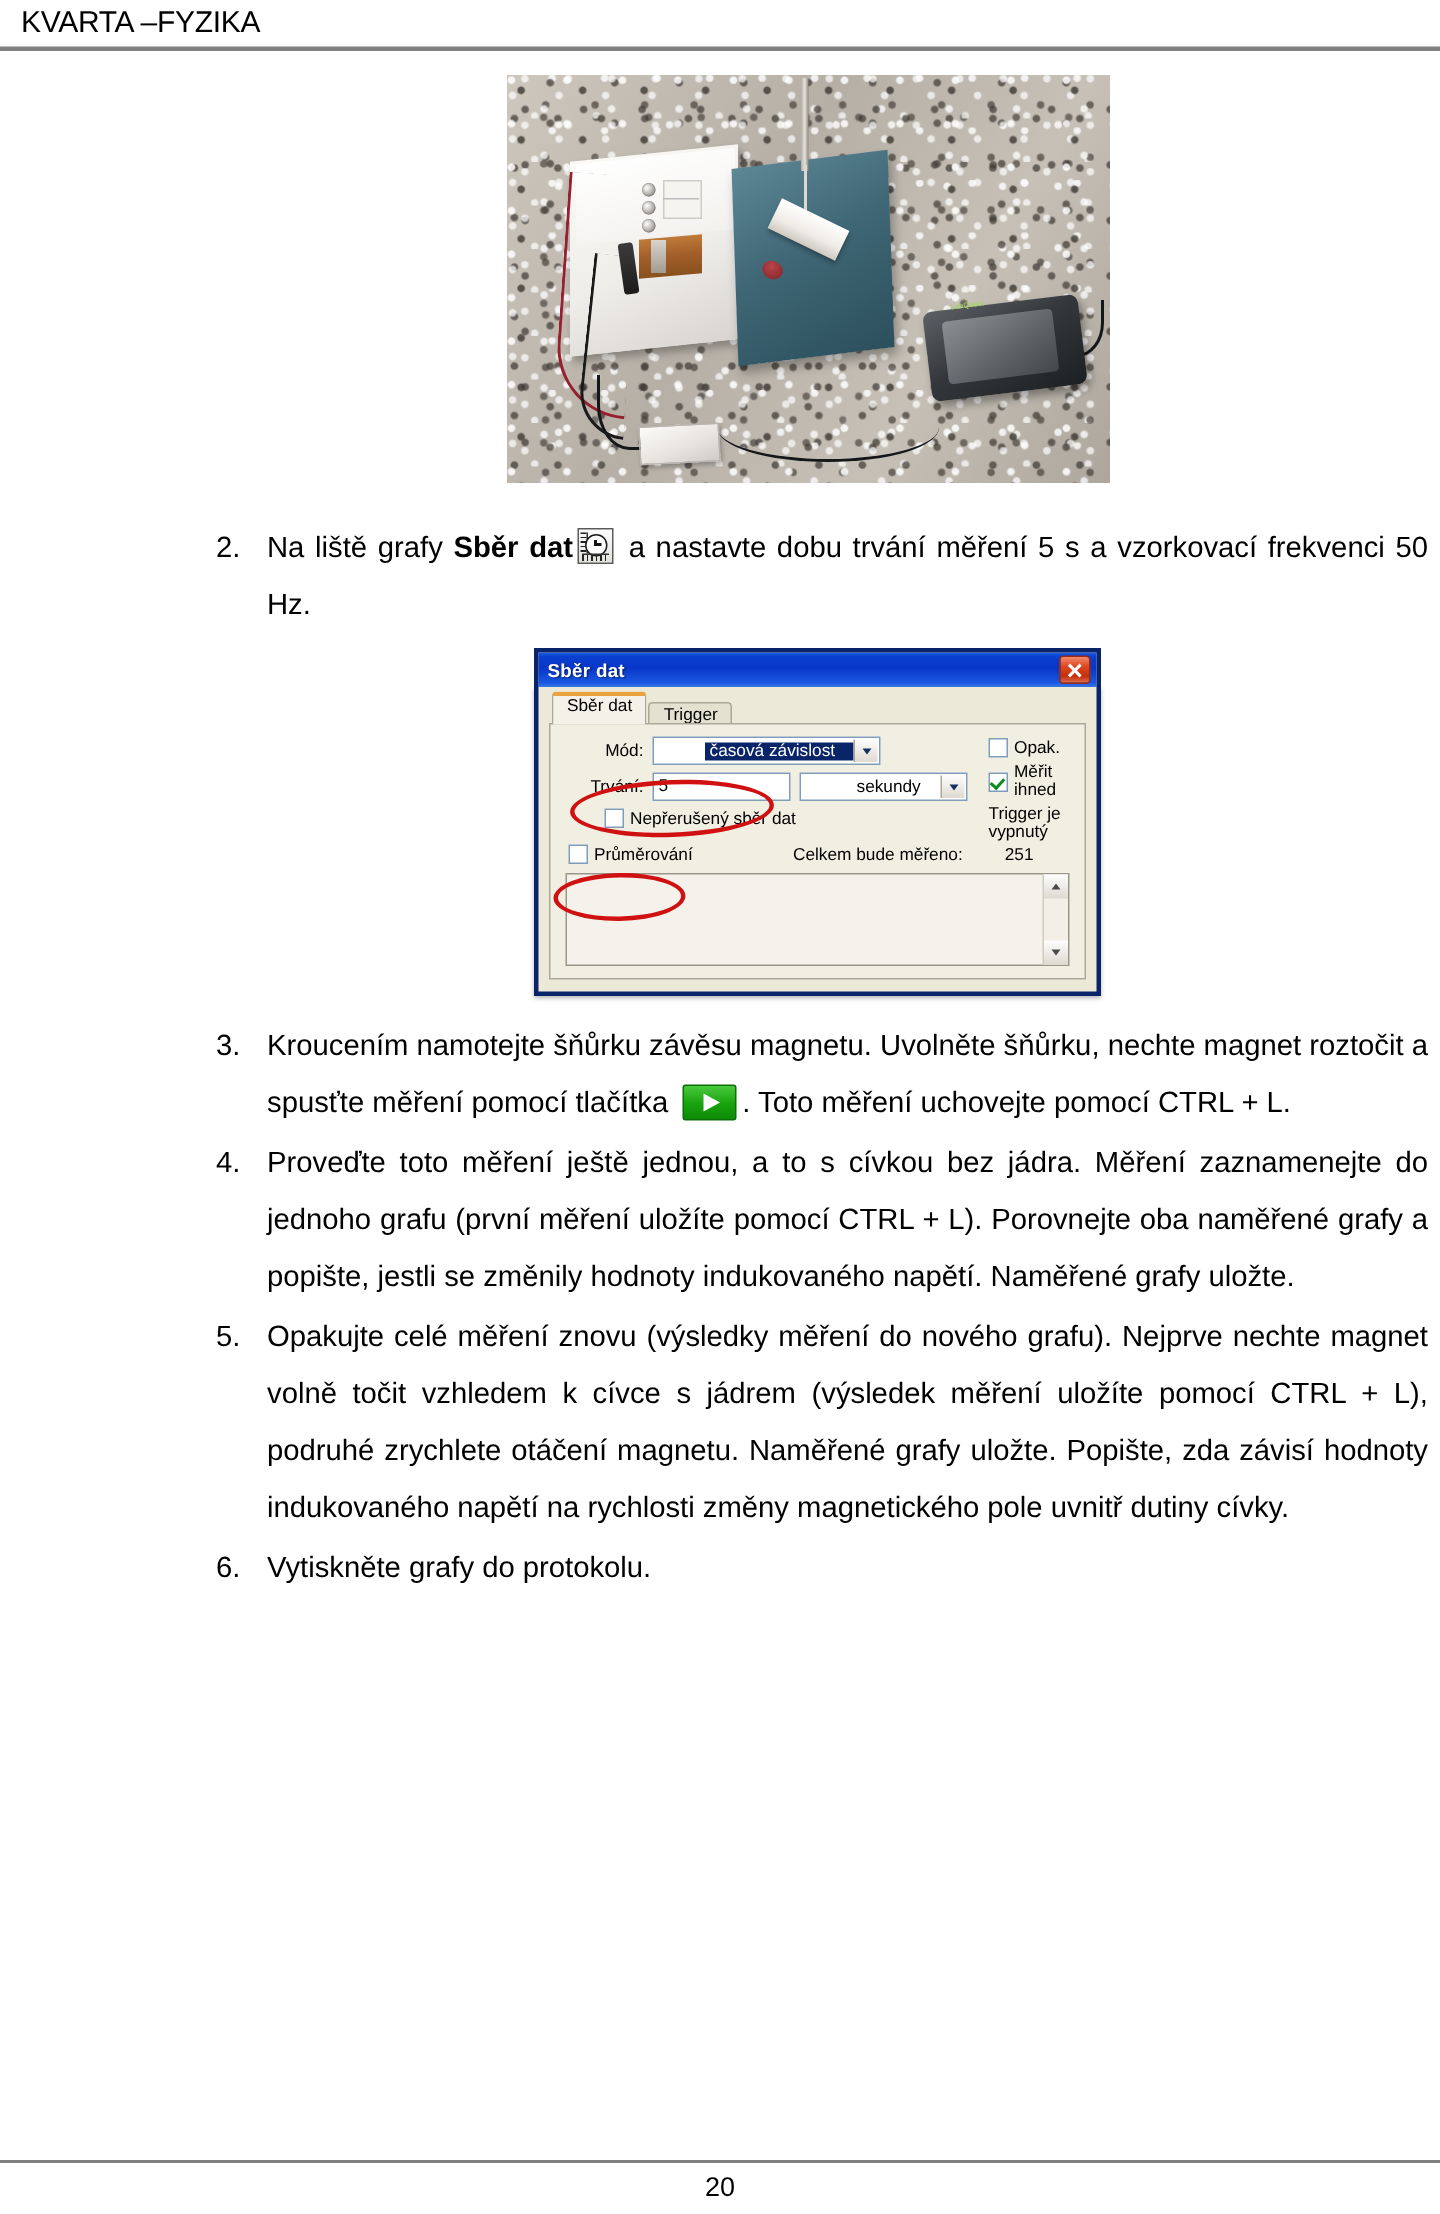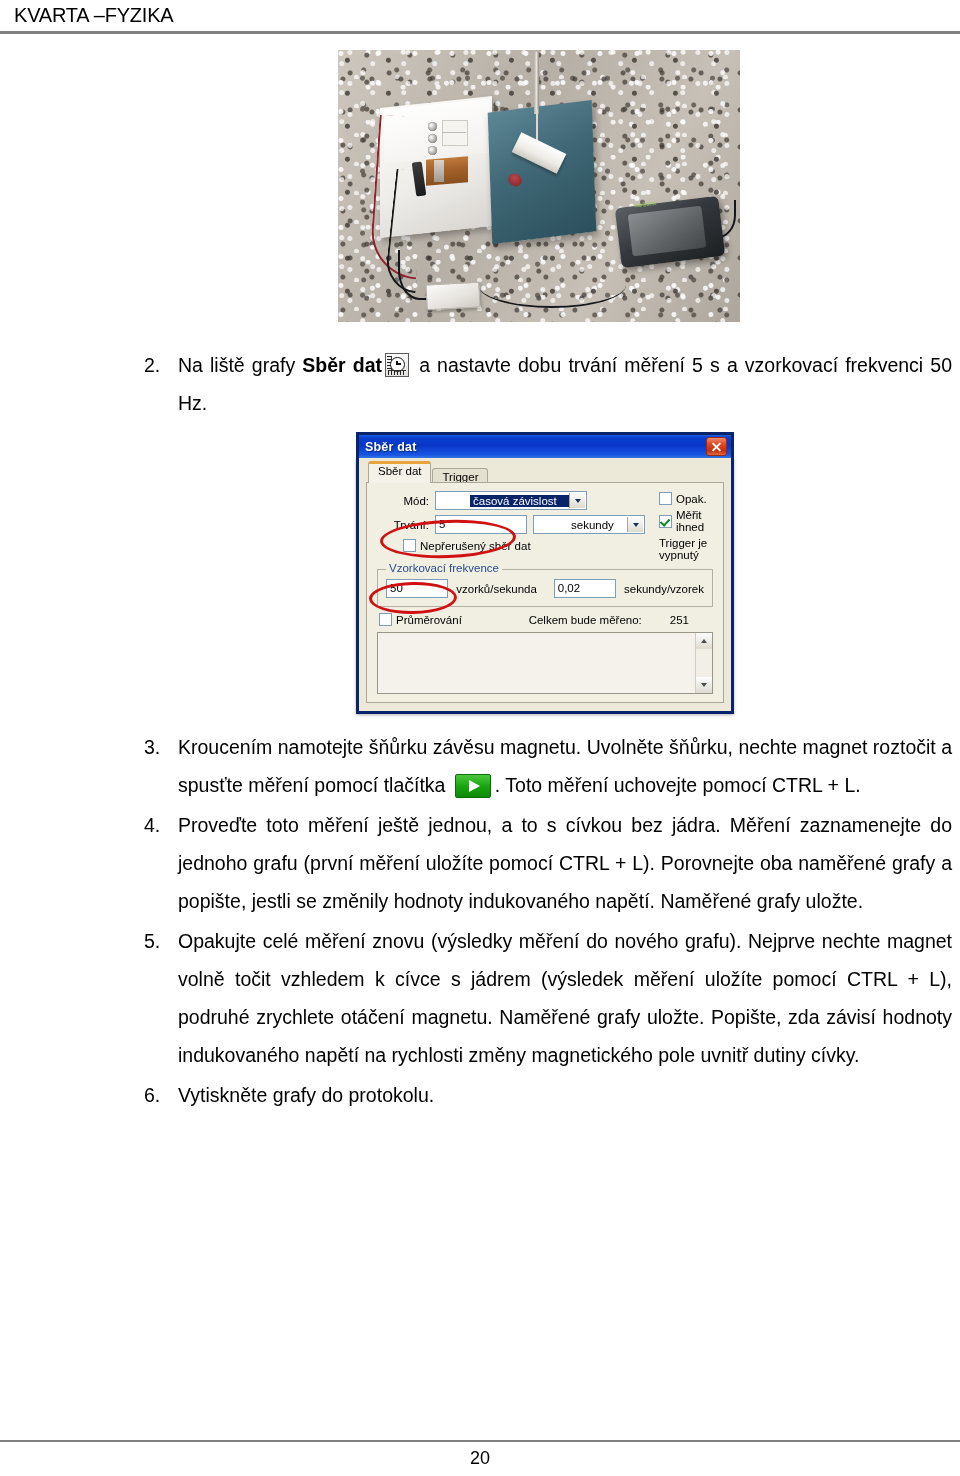--- a/index.html
+++ b/index.html
@@ -637,29 +637,20 @@
                 <span>Opak.</span>
               </label>
               <label class="chk">
                 <span class="chkbox checked"></span>
                 <span>Měřit ihned</span>
               </label>
               <div class="lbl">Trigger je vypnutý</div>
             </div>
           </div>
 
-          <div class="group">
-            <div class="glegend">Vzorkovací frekvence</div>
-            <div class="row" style="margin-bottom:0;">
-              <div class="txtbox tb-freq">50</div>
-              <div class="lbl" style="margin-left:8px;width:104px;">vzorků/sekunda</div>
-              <div class="txtbox tb-sec">0,02</div>
-              <div class="lbl" style="margin-left:8px;">sekundy/vzorek</div>
-            </div>
-          </div>
 
           <div class="totals">
             <label class="chk">
               <span class="chkbox"></span>
               <span>Průměrování</span>
             </label>
             <span style="flex:1;"></span>
             <span>Celkem bude měřeno:</span>
             <span class="cnt">251</span>
             <span style="flex:0 0 24px;"></span>

